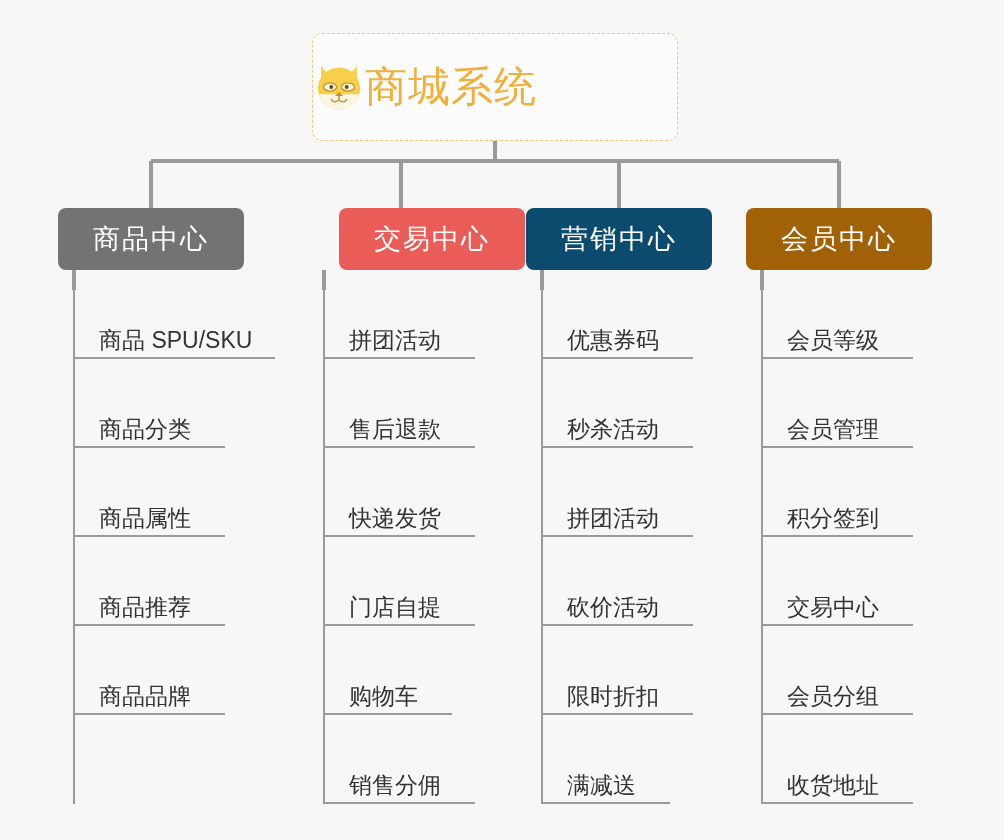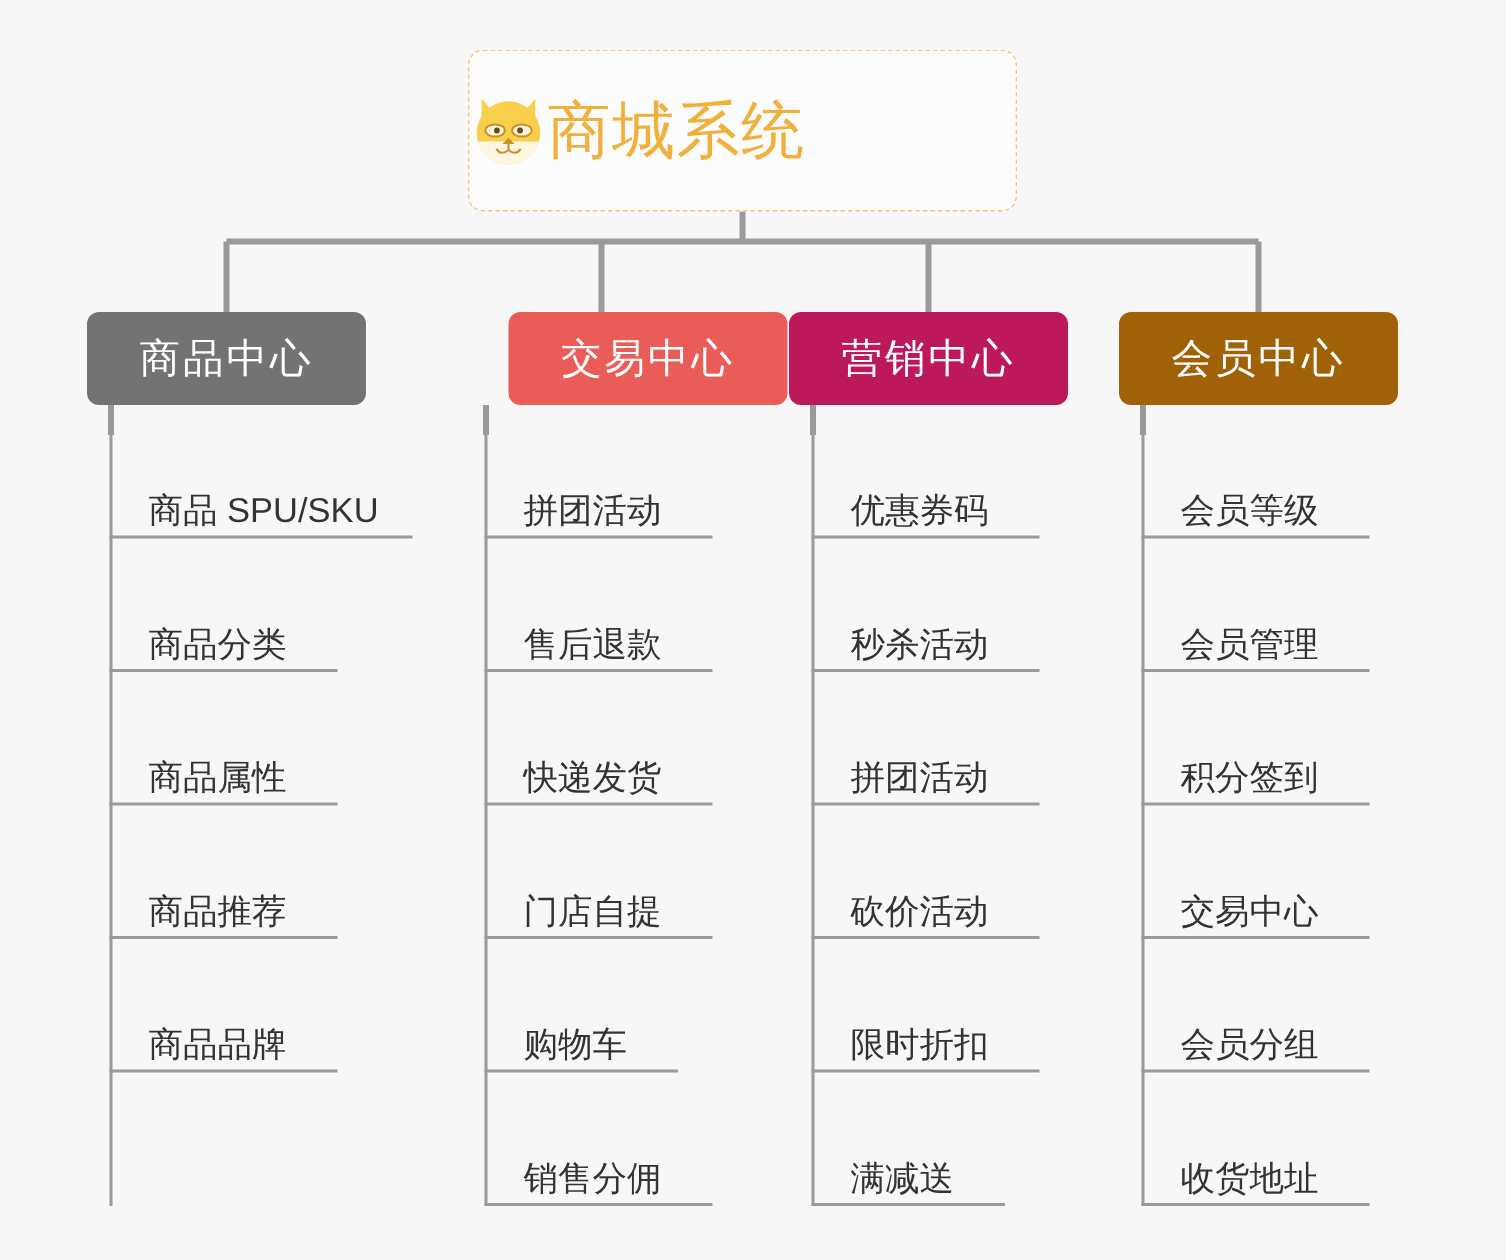--- a/index.html
+++ b/index.html
@@ -110,21 +110,21 @@
     color: #333333;
     white-space: nowrap;
   }
 
   
   .branch-0 { left: 58px;  width: 214px; }
   .branch-0 .branch-header { width: 186px; background: #737373; }
   .branch-1 { left: 308px; width: 200px; }
   .branch-1 .branch-header { width: 186px; background: #e95c57; margin-left: 31px; }
   .branch-2 { left: 526px; width: 200px; }
-  .branch-2 .branch-header { width: 186px; background: #be185d; }
+  .branch-2 .branch-header { width: 186px; background: #0c4a6e; }
   .branch-3 { left: 746px; width: 200px; }
   .branch-3 .branch-header { width: 186px; background: #a16207; }
 </style>
 </head>
 <body>
 
 <div id="mindmap">
 
   <svg class="conn-svg" viewBox="0 0 1004 840" xmlns="http://www.w3.org/2000/svg">
     <g stroke="#9a9a9a" stroke-width="4" fill="none" stroke-linecap="butt">

